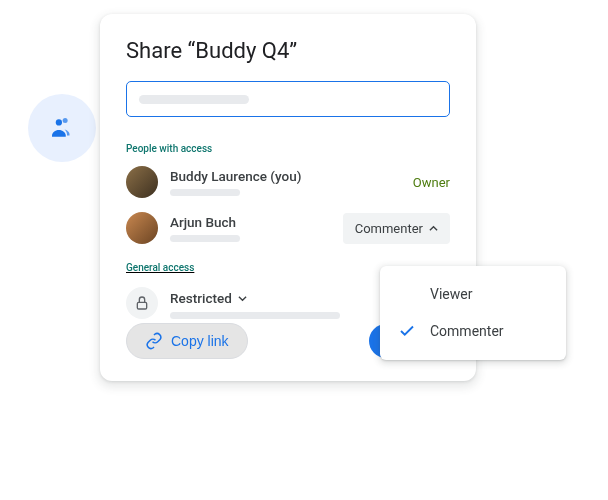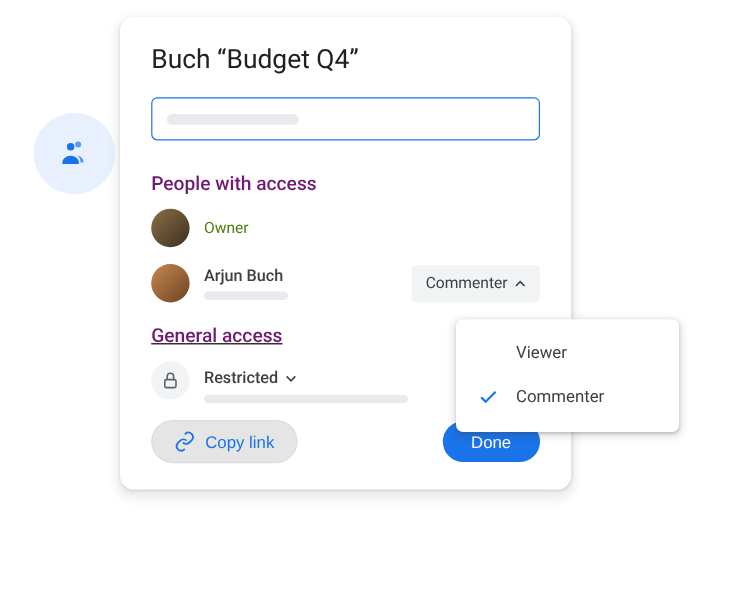--- a/index.html
+++ b/index.html
@@ -39,23 +39,23 @@
       align-items: center;
       margin-bottom: 26px;
     }
     .search-placeholder {
       width: 110px;
       height: 9px;
       background: #e8eaed;
       border-radius: 5px;
     }
     .section-label {
-      font-size: 16px;
-      font-weight: 500;
-      color: #701a75;
+      font-size: 10px;
+      font-weight: 500;
+      color: #0f766e;
       margin-bottom: 12px;
     }
     .person-row {
       display: flex;
       align-items: center;
       margin-bottom: 14px;
       gap: 12px;
     }
     .avatar {
       width: 32px;
@@ -91,23 +91,23 @@
       border-radius: 4px;
       padding: 8px 12px;
       font-size: 13px;
       color: #3c4043;
       cursor: pointer;
     }
     .role-dropdown svg { width: 9px; height: 9px; }
     .general-section { margin-top: 18px; text-decoration: underline; }
     .general-row {
       display: flex;
-      align-items: flex-start;
+      align-items: flex-end;
       gap: 12px;
-      margin-bottom: 14px;
+      margin-bottom: 4px;
     }
     .lock-circle {
       width: 32px;
       height: 32px;
       border-radius: 50%;
       background: #f1f3f4;
       display: flex;
       align-items: center;
       justify-content: center;
       flex-shrink: 0;
@@ -205,30 +205,34 @@
 <div class="people-circle">
   <svg viewBox="0 0 24 24" fill="#1a73e8">
     <circle cx="9.5" cy="7.5" r="2.5"></circle>
     <circle cx="14.5" cy="6" r="2" opacity="0.7"></circle>
     <path d="M4 18c0-2.5 2.5-4.5 5.5-4.5s5.5 2 5.5 4.5v1H4v-1z"></path>
     <path d="M14 13.2c1.8.4 4 1.8 4 3.8v1h-2.0v-1c0-1.4-.8-2.8-2-3.8z" opacity="0.7"></path>
   </svg>
 </div>
 
 <div class="dialog">
-  <h1 class="dialog-title">Buch “Budget Q4”</h1>
+  <h1 class="dialog-title">Share “Buddy Q4”</h1>
 
   <div class="search-input">
     <div class="search-placeholder"></div>
   </div>
 
   <div class="section-label">People with access</div>
 
   <div class="person-row">
     <div class="avatar avatar1"></div>
+    <div class="person-info">
+      <div class="person-name">Buddy Laurence (you)</div>
+      <div class="person-sub"></div>
+    </div>
     <div class="role-owner">Owner</div>
   </div>
 
   <div class="person-row">
     <div class="avatar avatar2"></div>
     <div class="person-info">
       <div class="person-name">Arjun Buch</div>
       <div class="person-sub"></div>
     </div>
     <div class="role-dropdown">

